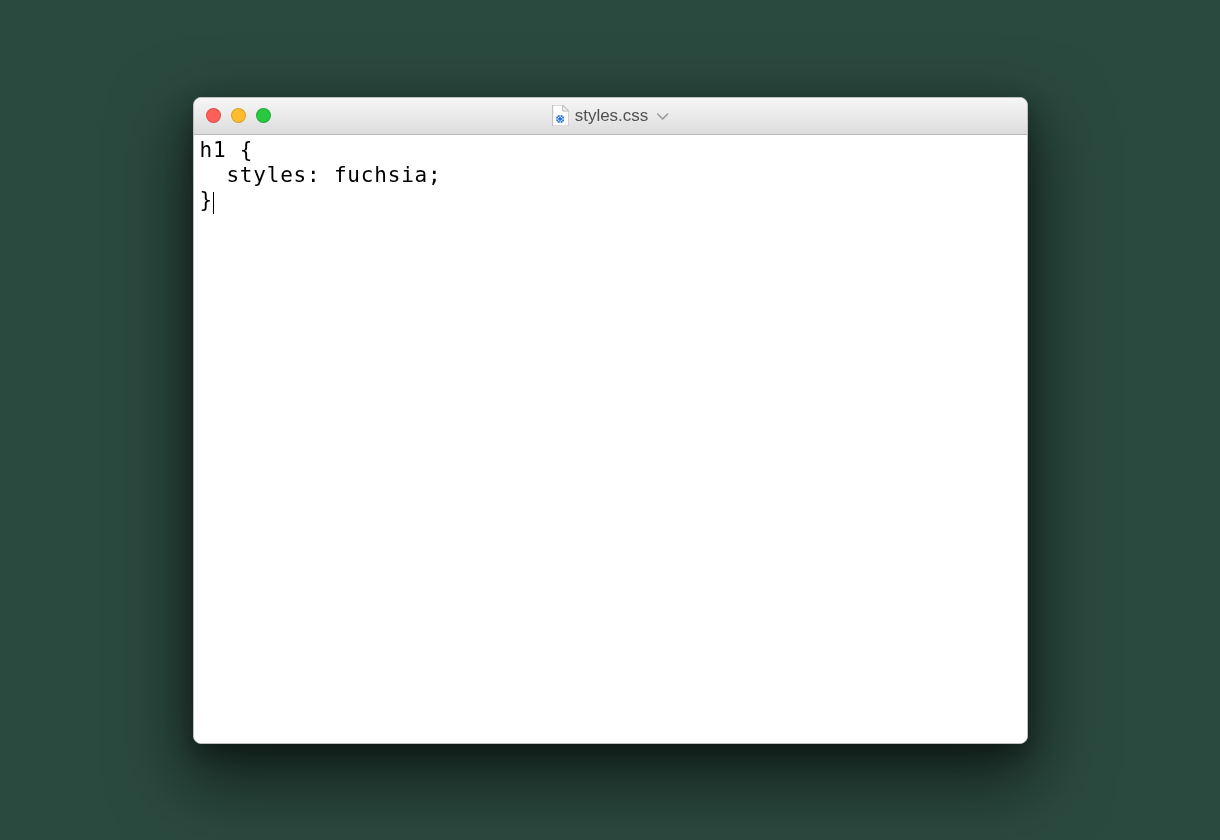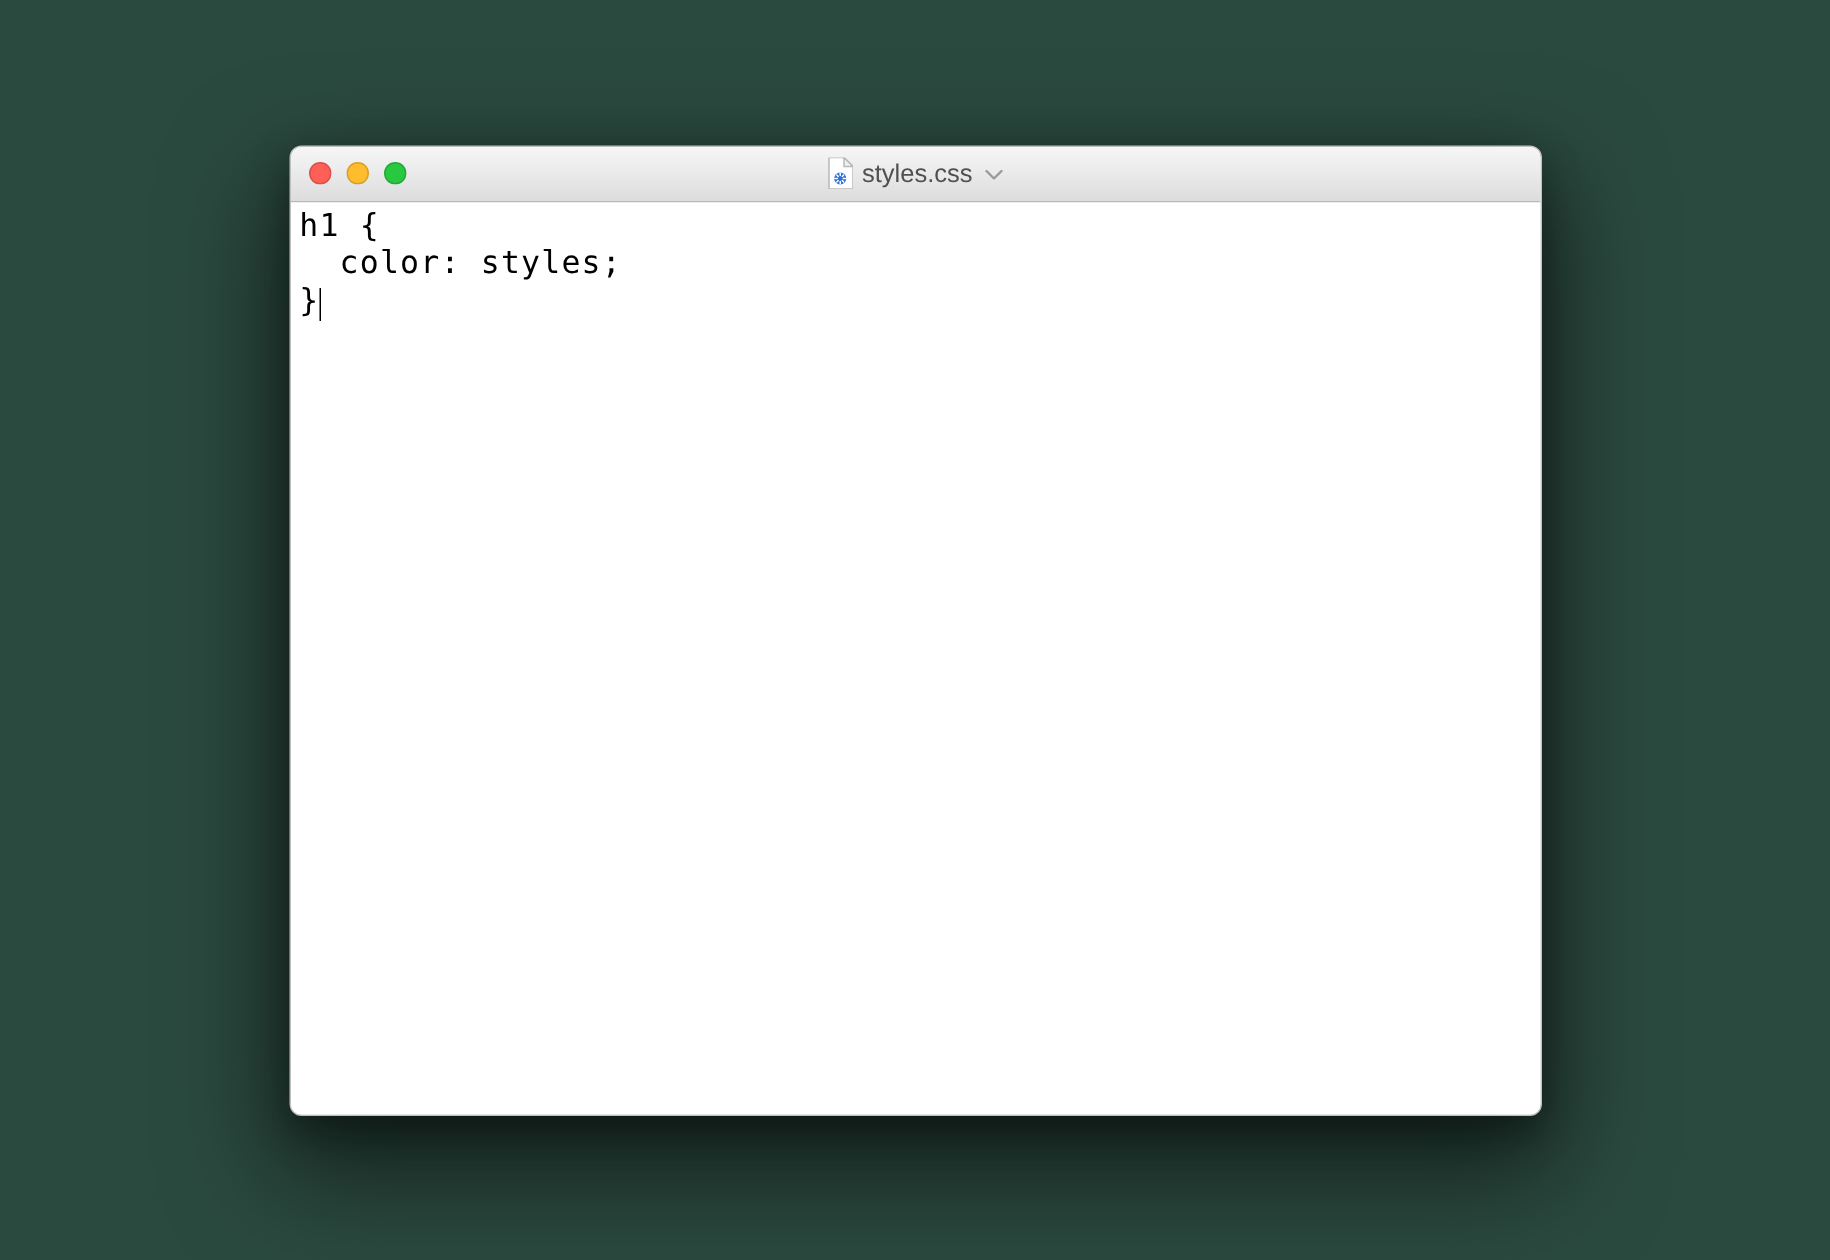--- a/index.html
+++ b/index.html
@@ -141,16 +141,16 @@
       <span class="chevron">
         <svg width="12" height="8" viewBox="0 0 12 8">
           <path d="M1 1 L6 6 L11 1" fill="none" stroke="#9a9a9a" stroke-width="1.6" stroke-linecap="round" stroke-linejoin="round"></path>
         </svg>
       </span>
     </div>
   </div>
 
   <div class="editor-area">
     <div class="code"><span>h1 {</span>
-<span>  color: styles;</span>
+<span>  styles: fuchsia;</span>
 <span>}</span><span class="cursor"></span></div>
   </div>
 </div>
 
 </body></html>

